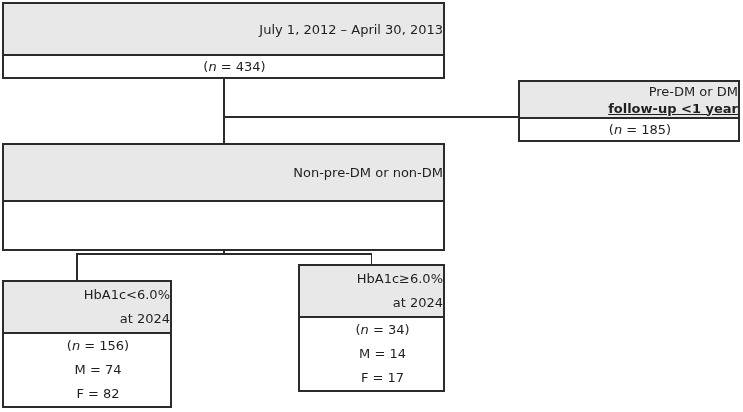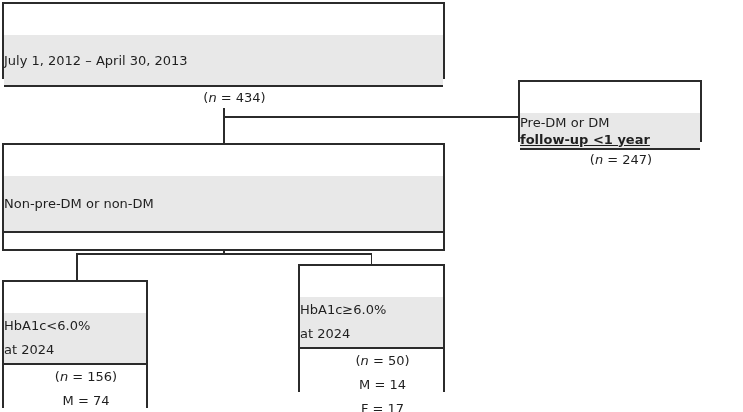--- a/index.html
+++ b/index.html
@@ -22,53 +22,52 @@
     display: flex;
     flex-direction: column;
     font-size: 13px;
   }
   .fbox-header {
     background: #e8e8e8;
     border-bottom: 2px solid #2b2b2b;
     display: flex;
     flex-direction: column;
     justify-content: center;
-    align-items: flex-start;
+    align-items: flex-end;
     text-align: center;
     flex: 0 0 auto;
-    margin-top: 31px;
   }
   .fbox-body {
     flex: 1 1 auto;
     display: flex;
     flex-direction: column;
     justify-content: center;
     align-items: center;
     text-align: center;
     background: #ffffff;
     padding-left: 22px;
   }
   .line { position: absolute; background: #2b2b2b; }
   .bold { font-weight: bold; text-decoration: underline; }
   em { font-style: italic; }
 
   
   #box-cohort   { left: 2px;   top: 2px;   width: 443px; height: 77px; }
   #box-cohort .fbox-header { height: 52px; line-height: 25px; }
   #box-cohort .fbox-body   { line-height: 21px; }
 
-  #box-excluded { left: 518px; top: 80px;  width: 184px; height: 62px; }
+  #box-excluded { left: 518px; top: 80px;  width: 222px; height: 62px; }
   #box-excluded .fbox-header { height: 37px; line-height: 17px; }
   #box-excluded .fbox-body   { line-height: 19px; }
 
   #box-nondm    { left: 2px;   top: 143px; width: 443px; height: 108px; }
   #box-nondm .fbox-header { height: 57px; line-height: 25px; }
   #box-nondm .fbox-body   { line-height: 22px; }
 
-  #box-low      { left: 2px;   top: 280px; width: 146px; height: 128px; }
+  #box-low      { left: 2px;   top: 280px; width: 170px; height: 128px; }
   #box-high     { left: 298px; top: 264px; width: 147px; height: 128px; }
   #box-low .fbox-header, #box-high .fbox-header { height: 52px; line-height: 24px; }
   #box-low .fbox-body,   #box-high .fbox-body   { line-height: 24px; }
 
   
   #line-top-down     { left: 223px;  top: 79px;  width: 1.5px; height: 64px; }
   #line-to-excluded  { left: 224px;  top: 116px; width: 294px; height: 1.5px; }
   #line-nondm-down   { left: 223px;  top: 228px; width: 1.5px; height: 26px; }
   #line-branch-h     { left: 76px;   top: 253px; width: 296px; height: 1.5px; }
   #line-branch-left  { left: 76px;   top: 253px; width: 1.5px; height: 27px; }
@@ -94,21 +93,21 @@
       <div><span>(</span><em>n</em><span> = 434)</span></div>
     </div>
   </div>
 
   <div class="fbox" id="box-excluded">
     <div class="fbox-header">
       <div>Pre-DM or DM</div>
       <div class="bold">follow-up &lt;1 year</div>
     </div>
     <div class="fbox-body">
-      <div><span>(</span><em>n</em><span> = 247)</span></div>
+      <div><span>(</span><em>n</em><span> = 185)</span></div>
     </div>
   </div>
 
   <div class="fbox" id="box-nondm">
     <div class="fbox-header">
       <div>Non-pre-DM or non-DM</div>
     </div>
   </div>
 
   <div class="fbox" id="box-low">
@@ -122,19 +121,19 @@
       <div>F = 82</div>
     </div>
   </div>
 
   <div class="fbox" id="box-high">
     <div class="fbox-header">
       <div>HbA1c≥6.0%</div>
       <div>at 2024</div>
     </div>
     <div class="fbox-body">
-      <div><span>(</span><em>n</em><span> = 50)</span></div>
+      <div><span>(</span><em>n</em><span> = 34)</span></div>
       <div>M = 14</div>
       <div>F = 17</div>
     </div>
   </div>
 
 </div>
 
 </body></html>

